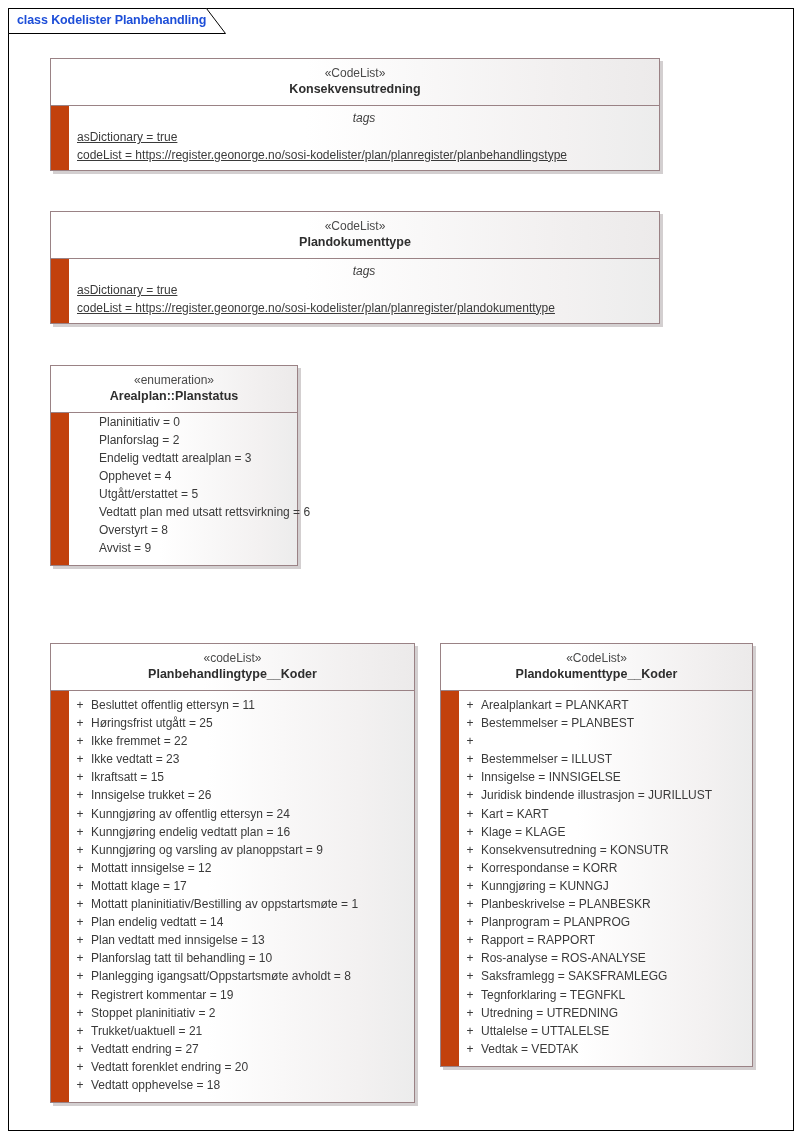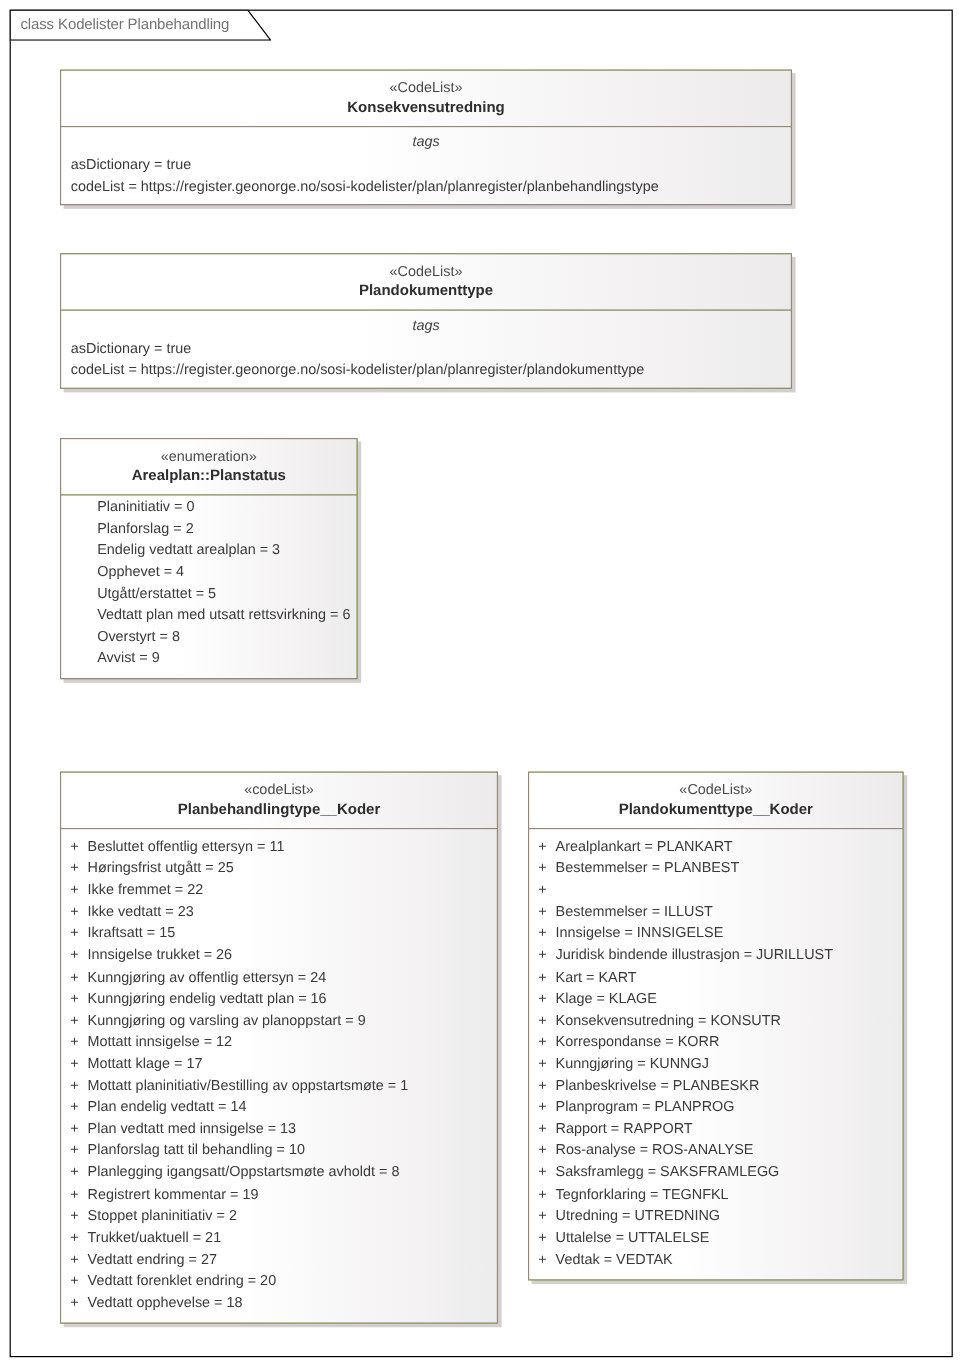--- a/index.html
+++ b/index.html
@@ -43,32 +43,32 @@
     top: 0;
     display: block;
   }
   #diagram-title-tab .tab-label {
     position: absolute;
     left: 9px;
     top: 0;
     height: 25px;
     line-height: 25px;
     font-size: 12.5px;
-    font-weight: normal;
-    color: #737373;
+    font-weight: bold;
+    color: #1d4ed8;
     white-space: nowrap;
     letter-spacing: -0.1px;
   }
 
   
   .uml-box {
     position: absolute;
     box-sizing: border-box;
     border: 1px solid #9a8285;
-    background: #84cc16;
+    background: #c2410c;
     box-shadow: 3px 3px 0 0 rgba(150,140,142,0.42);
   }
   .uml-head {
     box-sizing: border-box;
     border-bottom: 1px solid #9a8285;
     background: linear-gradient(to right, #ffffff 0%, #ffffff 42%, #f2f0f0 82%, #eceaea 100%);
     text-align: center;
     padding: 7px 6px 8px 6px;
   }
   .uml-head .stereo {
@@ -82,39 +82,41 @@
     display: block;
     font-size: 12.5px;
     font-weight: bold;
     color: #2e2e2e;
     line-height: 16px;
     white-space: nowrap;
   }
   .uml-body {
     box-sizing: border-box;
     background: linear-gradient(to right, #ffffff 0%, #ffffff 40%, #f3f1f1 84%, #ececec 100%);
+    margin-left: 18px;
   }
   .compartment-title {
     text-align: center;
     font-style: italic;
     font-size: 12px;
     color: #3f3f3f;
     line-height: 17px;
     padding: 4px 0 2px 0;
   }
 
   
   .tag-list {
     padding: 0 0 6px 8px;
   }
   .tag-row {
     font-size: 12px;
     line-height: 17.5px;
     color: #3a3a3a;
     white-space: nowrap;
+    text-decoration: underline;
   }
 
   
   .literal-list {
     padding: 0 0 8px 30px;
   }
   .literal-row {
     font-size: 12px;
     line-height: 18px;
     color: #3a3a3a;

